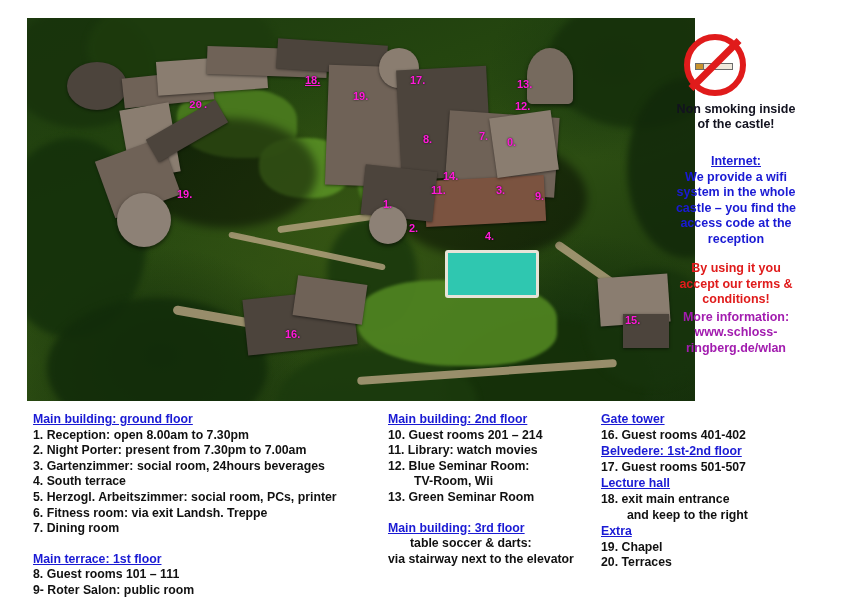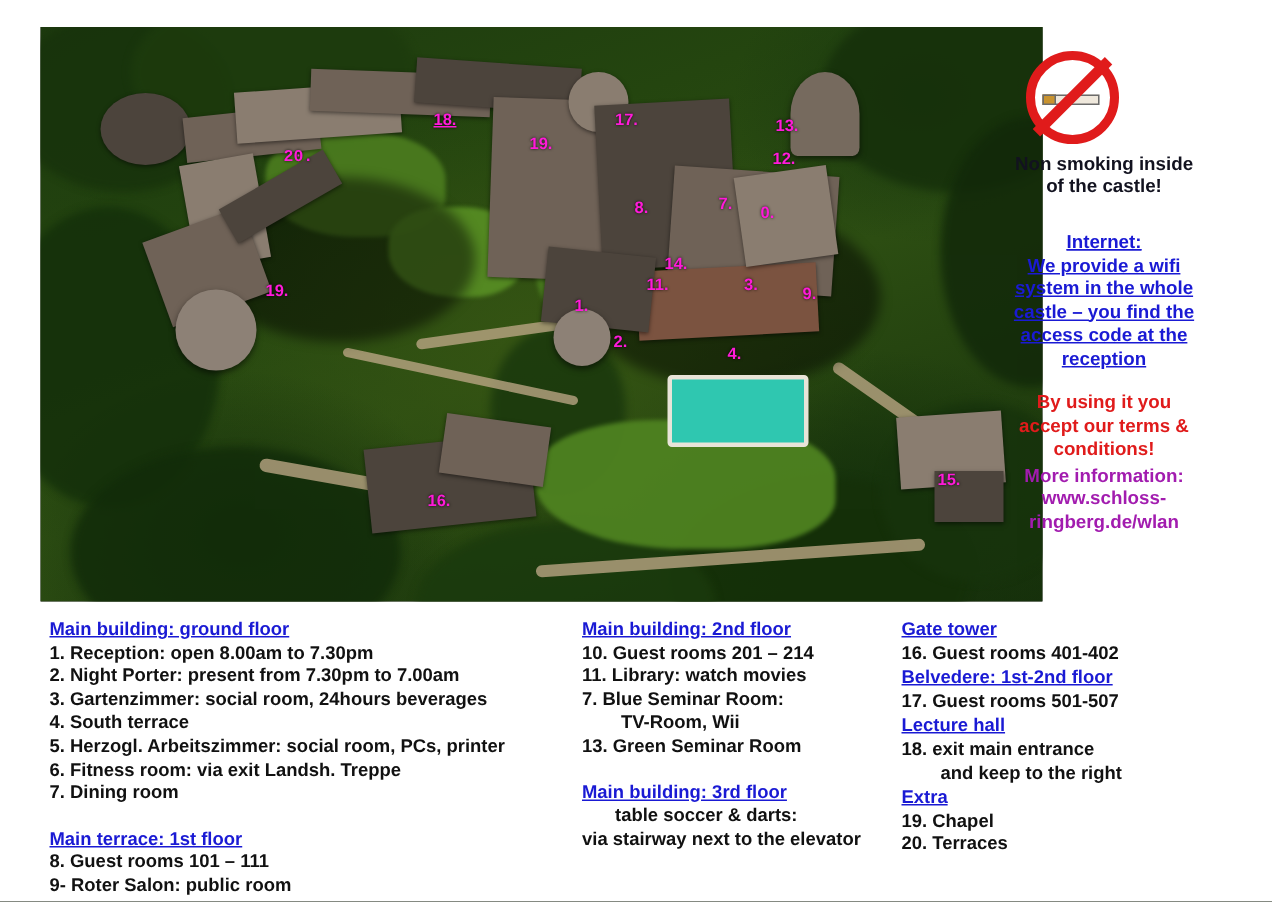--- a/index.html
+++ b/index.html
@@ -154,21 +154,20 @@
     color: #12121f;
     line-height: 15px;
     margin-top: 4px;
   }
   .internet-block {
     margin-top: 22px;
     font-size: 12.5px;
     line-height: 15.5px;
     color: #1a1ad4;
     font-weight: bold;
-    text-decoration: underline;
   }
   .internet-block .heading {
     text-decoration: underline;
   }
   .accept-block {
     margin-top: 14px;
     font-size: 12.5px;
     line-height: 15.5px;
     color: #e01b1b;
     font-weight: bold;
@@ -264,21 +263,21 @@
     <div class="roof dark" style="left:336px;top:150px;width:72px;height:50px;transform:rotate(6deg);"></div>
     <div class="tower" style="left:342px;top:188px;width:38px;height:38px;"></div>
 
     <div class="roof dark" style="left:218px;top:276px;width:110px;height:56px;transform:rotate(-6deg);"></div>
     <div class="roof" style="left:268px;top:262px;width:70px;height:40px;transform:rotate(8deg);"></div>
     <div class="roof light" style="left:572px;top:258px;width:70px;height:48px;transform:rotate(-4deg);"></div>
     <div class="roof dark" style="left:596px;top:296px;width:46px;height:34px;"></div>
 
     <div class="pool" style="left:418px;top:232px;width:88px;height:42px;"></div>
 
-    <div class="marker" style="left:262px;top:56px;text-decoration:underline;">18.</div>
+    <div class="marker" style="left:278px;top:56px;text-decoration:underline;">18.</div>
     <div class="marker" style="left:326px;top:72px;">19.</div>
     <div class="marker" style="left:383px;top:56px;">17.</div>
     <div class="marker" style="left:490px;top:60px;">13.</div>
     <div class="marker" style="left:488px;top:82px;">12.</div>
     <div class="marker" style="left:162px;top:81px;font-family:Liberation Mono, monospace;">20.</div>
     <div class="marker" style="left:396px;top:115px;">8.</div>
     <div class="marker" style="left:452px;top:112px;">7.</div>
     <div class="marker" style="left:480px;top:118px;">0.</div>
     <div class="marker" style="left:416px;top:152px;">14.</div>
     <div class="marker" style="left:404px;top:166px;">11.</div>
@@ -333,21 +332,21 @@
         <div class="item">8. Guest rooms 101 – 111</div>
         <div class="item">9- Roter Salon: public room</div>
       </div>
     </div>
 
     <div class="legend-col c2">
       <div class="grp">
         <div class="grp-title">Main building: 2nd floor</div>
         <div class="item">10. Guest rooms 201 – 214</div>
         <div class="item">11. Library: watch movies</div>
-        <div class="item">7. Blue Seminar Room:</div>
+        <div class="item">12. Blue Seminar Room:</div>
         <div class="item indent">TV-Room, Wii</div>
         <div class="item">13. Green Seminar Room</div>
       </div>
       <div class="grp-gap"></div>
       <div class="grp">
         <div class="grp-title">Main building: 3rd floor</div>
         <div class="item indent2">table soccer &amp; darts:</div>
         <div class="item">via stairway next to the elevator</div>
       </div>
     </div>

